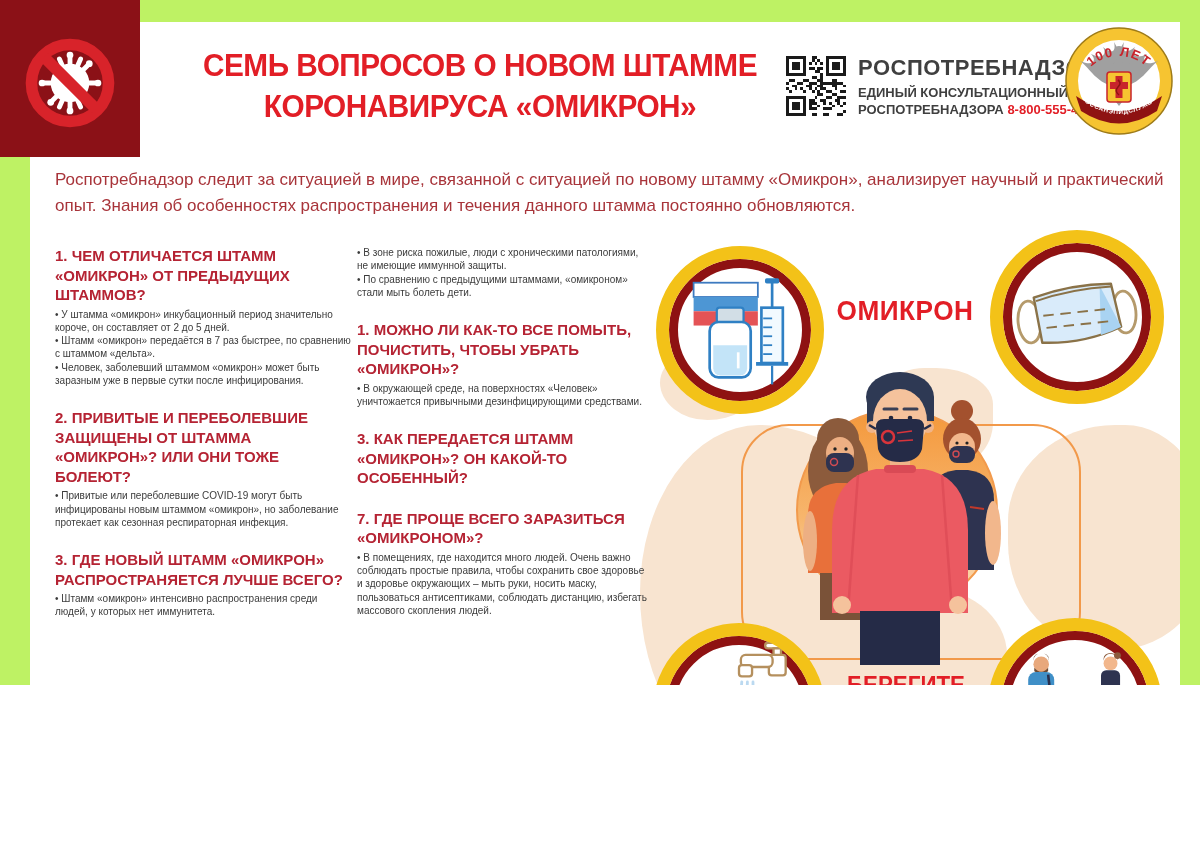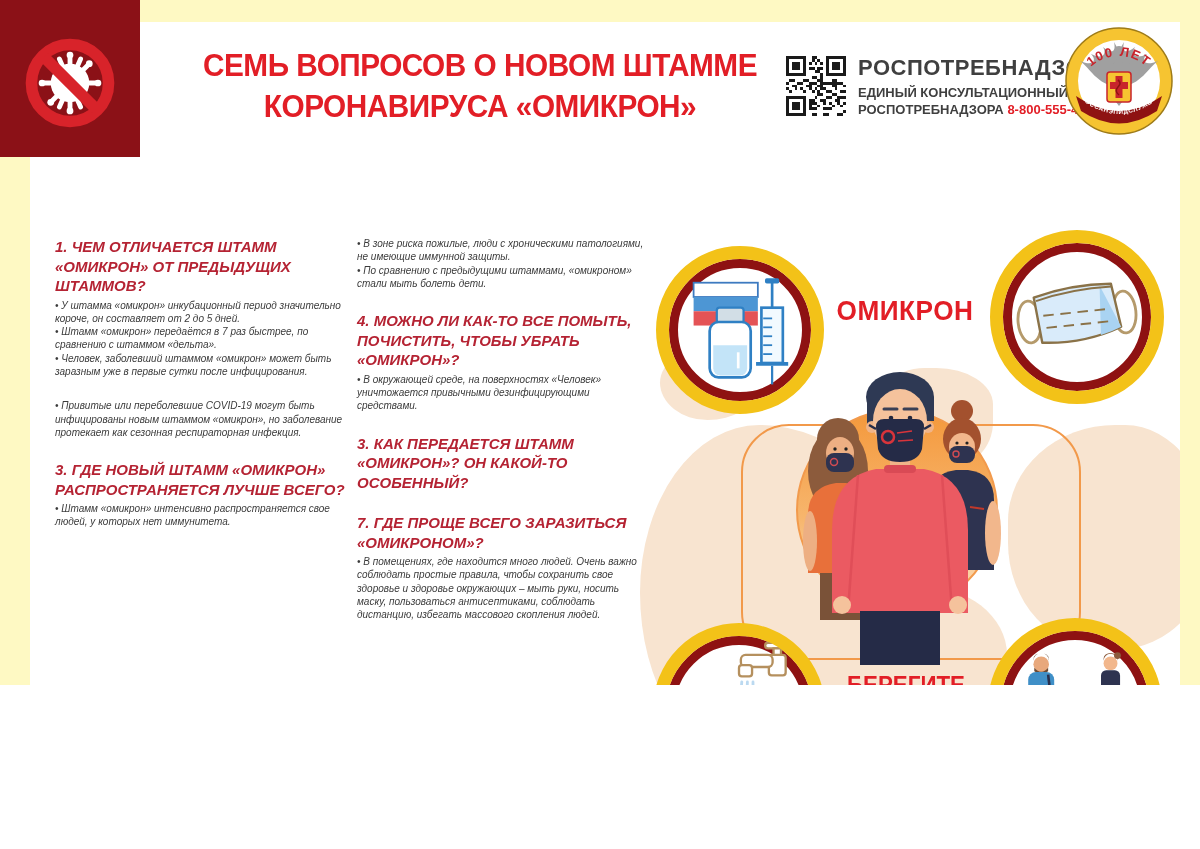--- a/index.html
+++ b/index.html
@@ -1,34 +1,34 @@
 <!DOCTYPE html>
 <html><head>
 <meta charset="utf-8">
 <style>
   html,body{margin:0;padding:0;}
   body{font-family:"Liberation Sans",sans-serif;}
-  #poster{position:relative;width:1200px;height:685px;background:#fef9c3;overflow:hidden;}
+  #poster{position:relative;width:1200px;height:685px;background:#bef264;overflow:hidden;}
   #paper{position:absolute;left:30px;top:22px;width:1150px;height:807px;background:#ffffff;}
   
   #novirus-square{position:absolute;left:0;top:0;width:140px;height:157px;background:#8B1117;z-index:6;}
   
   #title{position:absolute;left:170px;top:46px;width:620px;text-align:center;color:#E21E26;
          font-weight:bold;font-size:31px;line-height:1.32;transform:scaleX(.96);letter-spacing:-.5px;z-index:5;}
   #qr-wrap{position:absolute;left:786px;top:56px;width:60px;height:60px;z-index:5;}
   #agency{position:absolute;left:858px;top:55px;z-index:5;}
   #agency .big{font-size:22px;font-weight:bold;color:#3F3F3F;letter-spacing:.5px;}
   #agency .small{font-size:13px;font-weight:bold;color:#3F3F3F;margin-top:4px;line-height:1.3;}
   #agency .phone{color:#E21E26;}
   #emblem{position:absolute;left:1064px;top:26px;z-index:5;}
   
   #intro{position:absolute;left:55px;top:167px;width:1112px;font-size:17px;line-height:1.5;
          color:#A8343A;z-index:4;}
   
-  .col{position:absolute;top:237px;z-index:4;font-style:italic;}
+  .col{position:absolute;top:246px;z-index:4;}
   #col-left{left:55px;width:296px;}
   #col-mid{left:357px;width:294px;}
   .qblock{margin-bottom:21px;}
   .qhead{color:#B52333;font-weight:bold;font-size:15px;line-height:1.3;margin-bottom:3px;}
   .qbullet{color:#3B3B3B;font-size:10px;line-height:1.33;}
   .qbullet::before{content:"• ";}
   
   #map-layer{position:absolute;left:640px;top:230px;width:540px;height:599px;overflow:hidden;z-index:0;}
   .blob{position:absolute;background:#F8E4D0;}
   #bracket{position:absolute;left:741px;top:424px;width:336px;height:232px;border:2.5px solid #F2994A;
@@ -242,44 +242,46 @@
     </g>
     <path d="M12,70 Q55,100 98,70 L93,85 Q55,110 17,85 Z" fill="#8E1212"></path>
     <text font-size="13" font-weight="bold" fill="#C8242B" letter-spacing="1.5">
       <textPath href="#arcTop" startOffset="50%" text-anchor="middle">100 ЛЕТ</textPath>
     </text>
     <text font-size="6.4" font-weight="bold" fill="#FFFFFF" letter-spacing=".6">
       <textPath href="#arcBottom" startOffset="50%" text-anchor="middle">ГОССАНЭПИДСЛУЖБА</textPath>
     </text>
   </svg>
 
+  <div id="intro">Роспотребнадзор следит за ситуацией в мире, связанной с ситуацией по новому штамму «Омикрон», анализирует научный и практический опыт. Знания об особенностях распространения и течения данного штамма постоянно обновляются.</div>
 
   <div id="col-left" class="col">
     <div class="qblock">
       <div class="qhead">1. ЧЕМ ОТЛИЧАЕТСЯ ШТАММ «ОМИКРОН» ОТ ПРЕДЫДУЩИХ ШТАММОВ?</div>
       <div class="qbullet">У штамма «омикрон» инкубационный период значительно короче, он составляет от 2 до 5 дней.</div>
       <div class="qbullet">Штамм «омикрон» передаётся в 7 раз быстрее, по сравнению с штаммом «дельта».</div>
       <div class="qbullet">Человек, заболевший штаммом «омикрон» может быть заразным уже в первые сутки после инфицирования.</div>
     </div>
     <div class="qblock">
+      <div class="qhead">2. ПРИВИТЫЕ И ПЕРЕБОЛЕВШИЕ ЗАЩИЩЕНЫ ОТ ШТАММА «ОМИКРОН»? ИЛИ ОНИ ТОЖЕ БОЛЕЮТ?</div>
       <div class="qbullet">Привитые или переболевшие COVID-19 могут быть инфицированы новым штаммом «омикрон», но заболевание протекает как сезонная респираторная инфекция.</div>
     </div>
     <div class="qblock">
       <div class="qhead">3. ГДЕ НОВЫЙ ШТАММ «ОМИКРОН» РАСПРОСТРАНЯЕТСЯ ЛУЧШЕ ВСЕГО?</div>
-      <div class="qbullet">Штамм «омикрон» интенсивно распространяется свое людей, у которых нет иммунитета.</div>
+      <div class="qbullet">Штамм «омикрон» интенсивно распространения среди людей, у которых нет иммунитета.</div>
     </div>
   </div>
 
   <div id="col-mid" class="col">
     <div class="qblock">
       <div class="qbullet">В зоне риска пожилые, люди с хроническими патологиями, не имеющие иммунной защиты.</div>
       <div class="qbullet">По сравнению с предыдущими штаммами, «омикроном» стали мыть болеть дети.</div>
     </div>
     <div class="qblock">
-      <div class="qhead">4. МОЖНО ЛИ КАК-ТО ВСЕ ПОМЫТЬ, ПОЧИСТИТЬ, ЧТОБЫ УБРАТЬ «ОМИКРОН»?</div>
+      <div class="qhead">1. МОЖНО ЛИ КАК-ТО ВСЕ ПОМЫТЬ, ПОЧИСТИТЬ, ЧТОБЫ УБРАТЬ «ОМИКРОН»?</div>
       <div class="qbullet">В окружающей среде, на поверхностях «Человек» уничтожается привычными дезинфицирующими средствами.</div>
     </div>
     <div class="qblock">
       <div class="qhead">3. КАК ПЕРЕДАЕТСЯ ШТАММ «ОМИКРОН»? ОН КАКОЙ-ТО ОСОБЕННЫЙ?</div>
     </div>
     <div class="qblock">
       <div class="qhead">7. ГДЕ ПРОЩЕ ВСЕГО ЗАРАЗИТЬСЯ «ОМИКРОНОМ»?</div>
       <div class="qbullet">В помещениях, где находится много людей. Очень важно соблюдать простые правила, чтобы сохранить свое здоровье и здоровье окружающих – мыть руки, носить маску, пользоваться антисептиками, соблюдать дистанцию, избегать массового скопления людей.</div>
     </div>
   </div>

